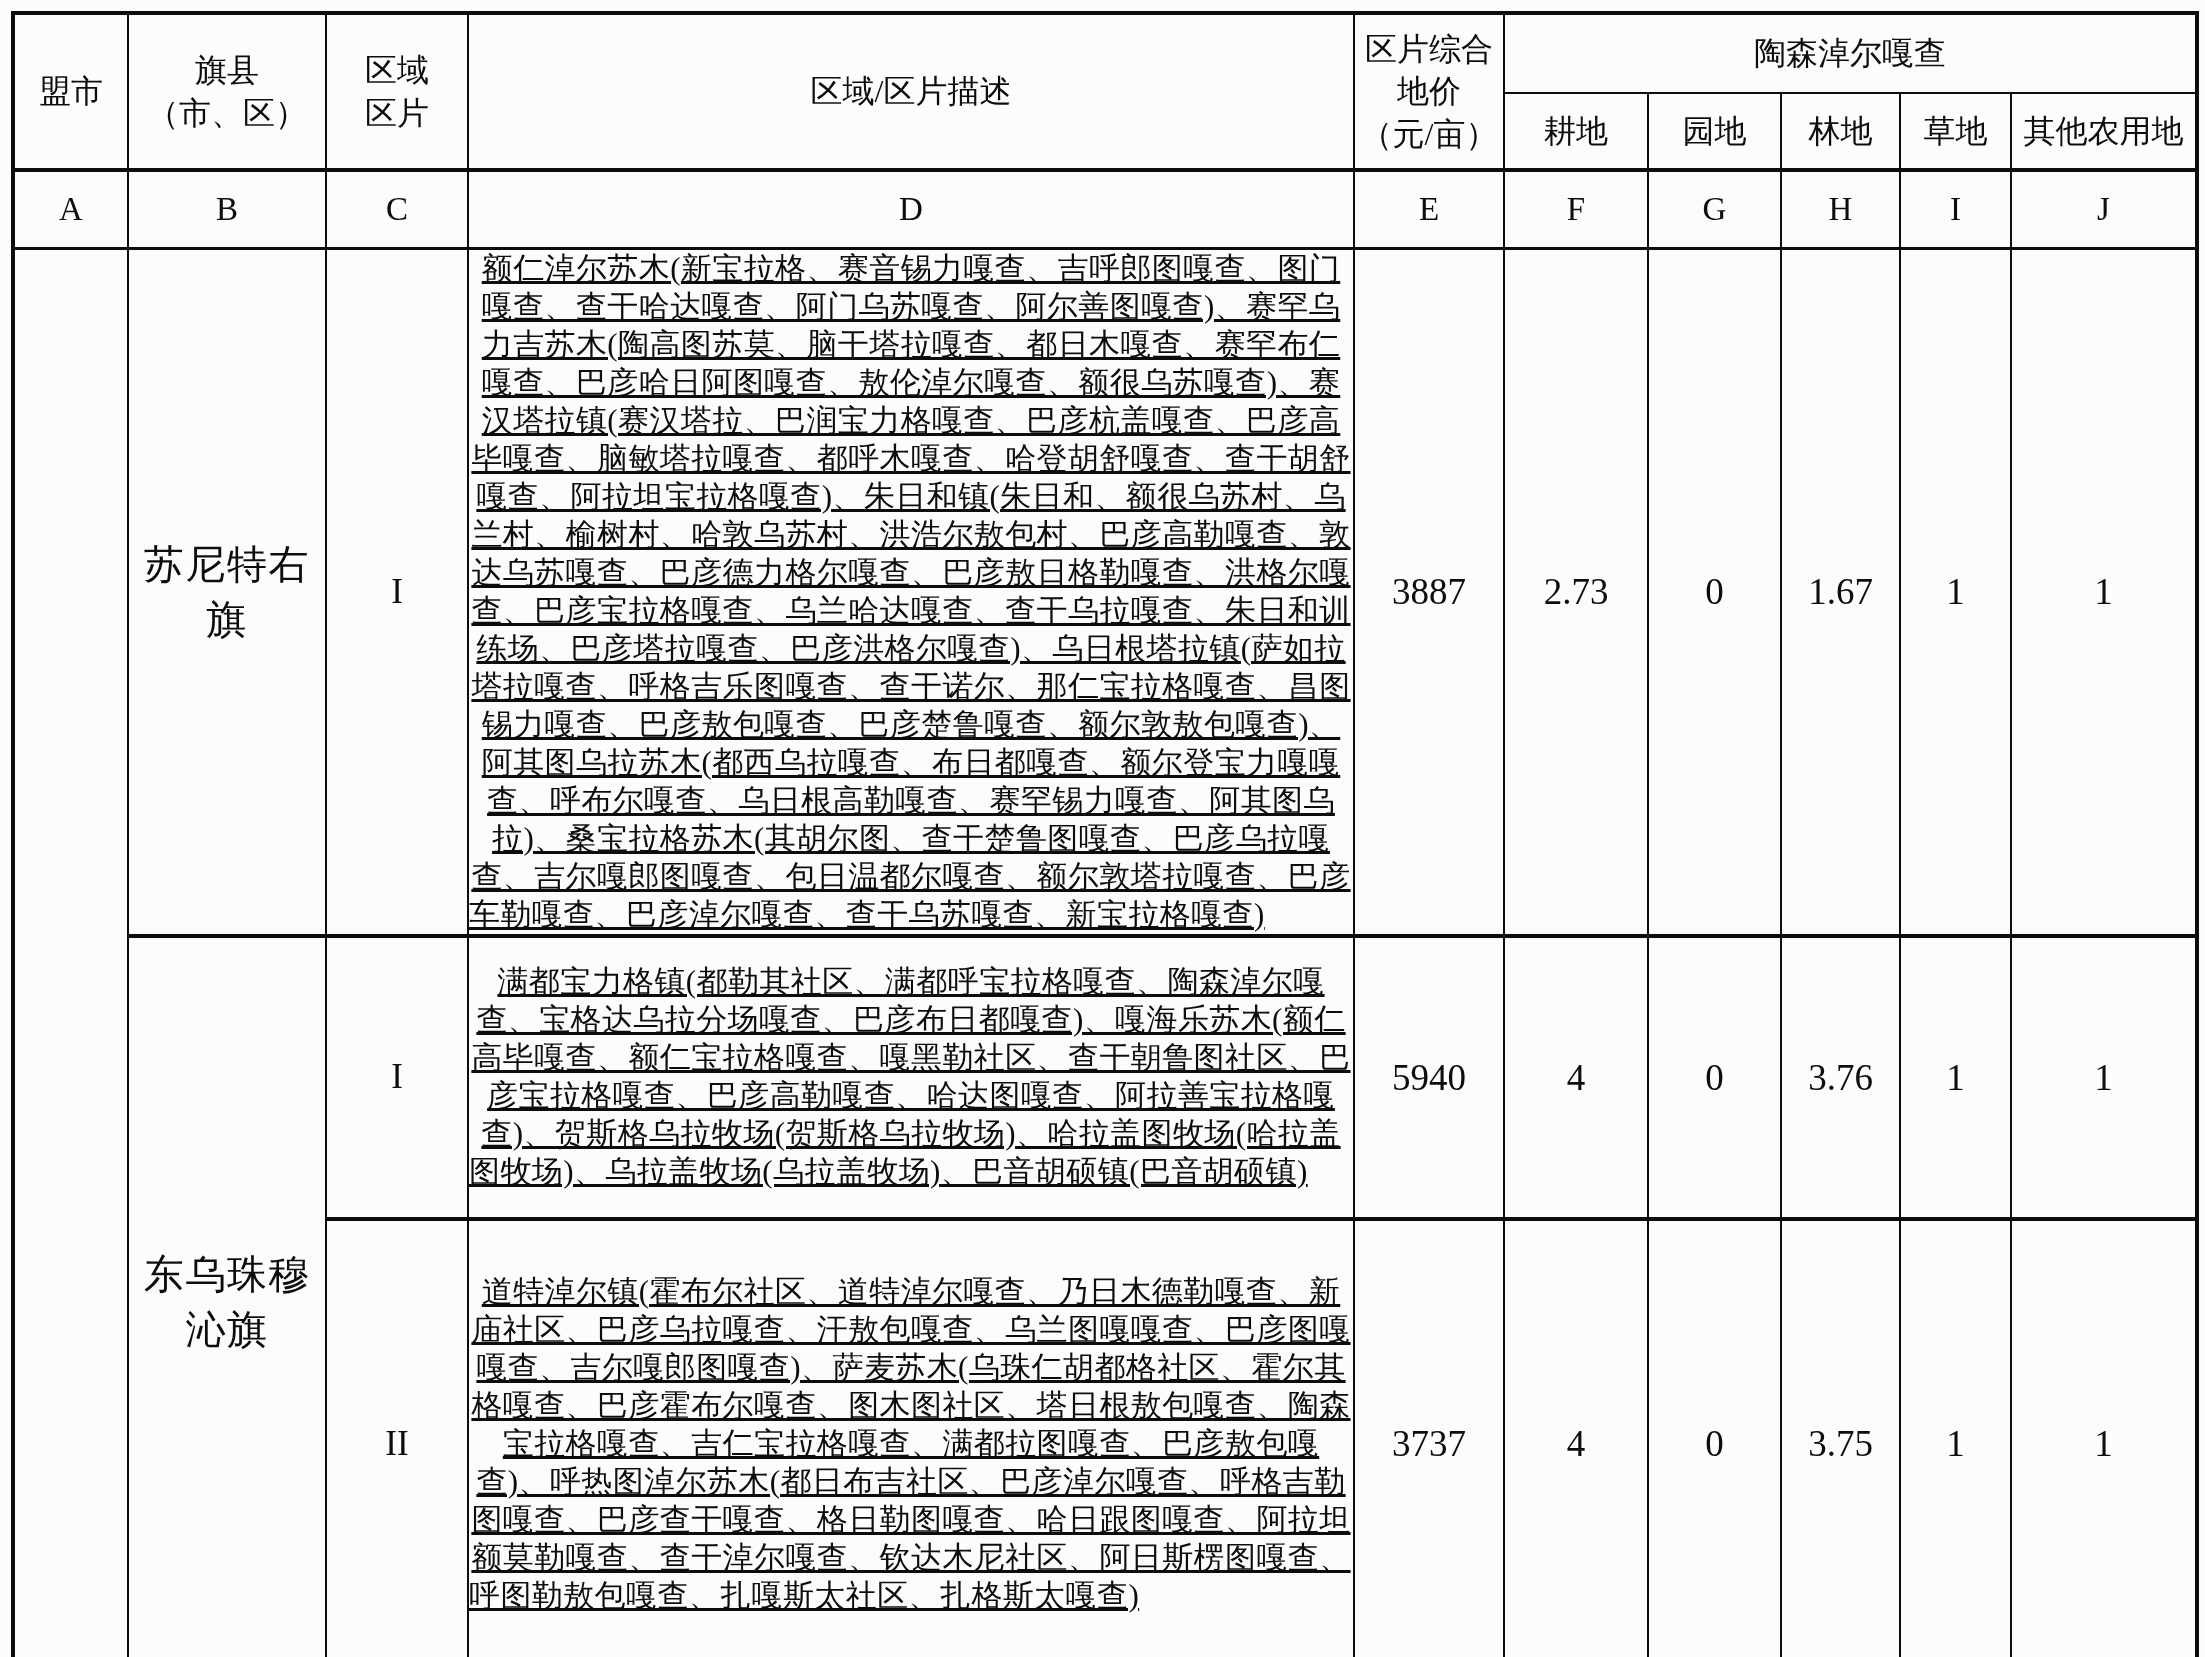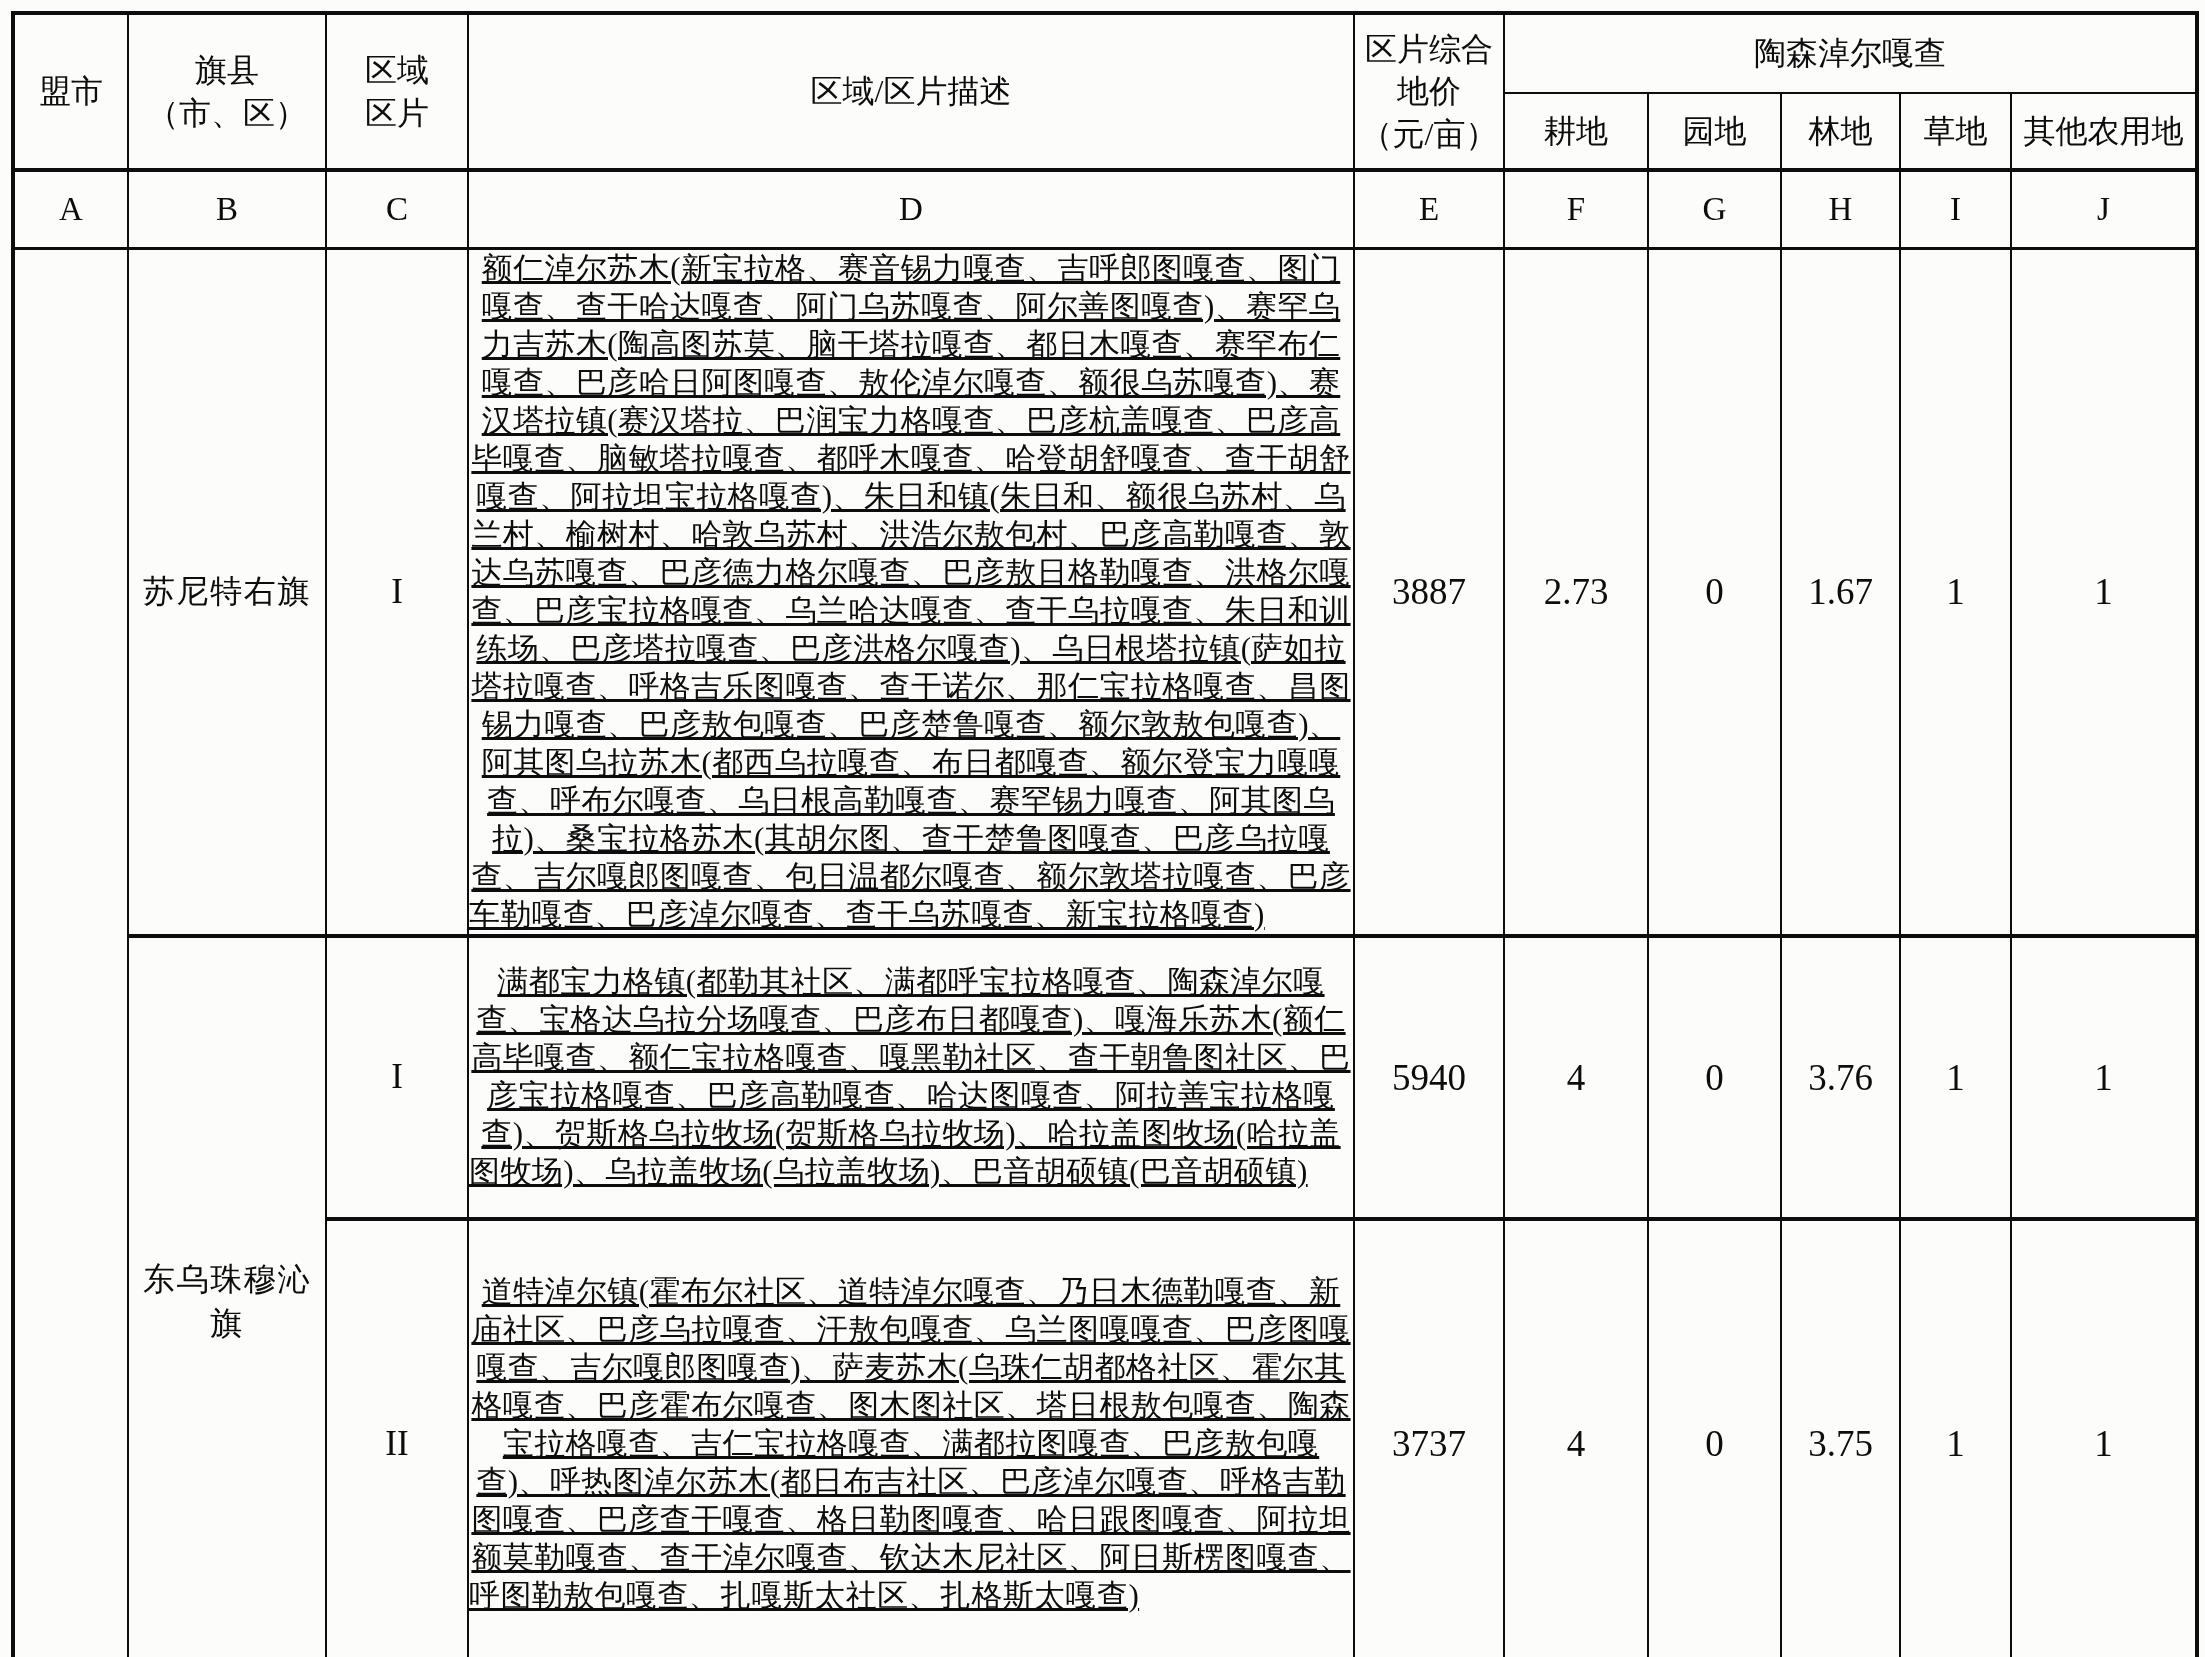--- a/index.html
+++ b/index.html
@@ -51,21 +51,21 @@
   .hz {
     font-size: 32px;
     line-height: 1.32;
     white-space: pre-line;
   }
   .letters td {
     font-size: 33px;
     line-height: 1;
   }
   .county-cell {
-    font-size: 32px;
+    font-size: 40px;
     letter-spacing: 1.6px;
   }
   .zone-cell {
     font-size: 35px;
   }
   .num-cell {
     font-size: 37px;
   }
   .desc-cell {
     text-align: justify;

